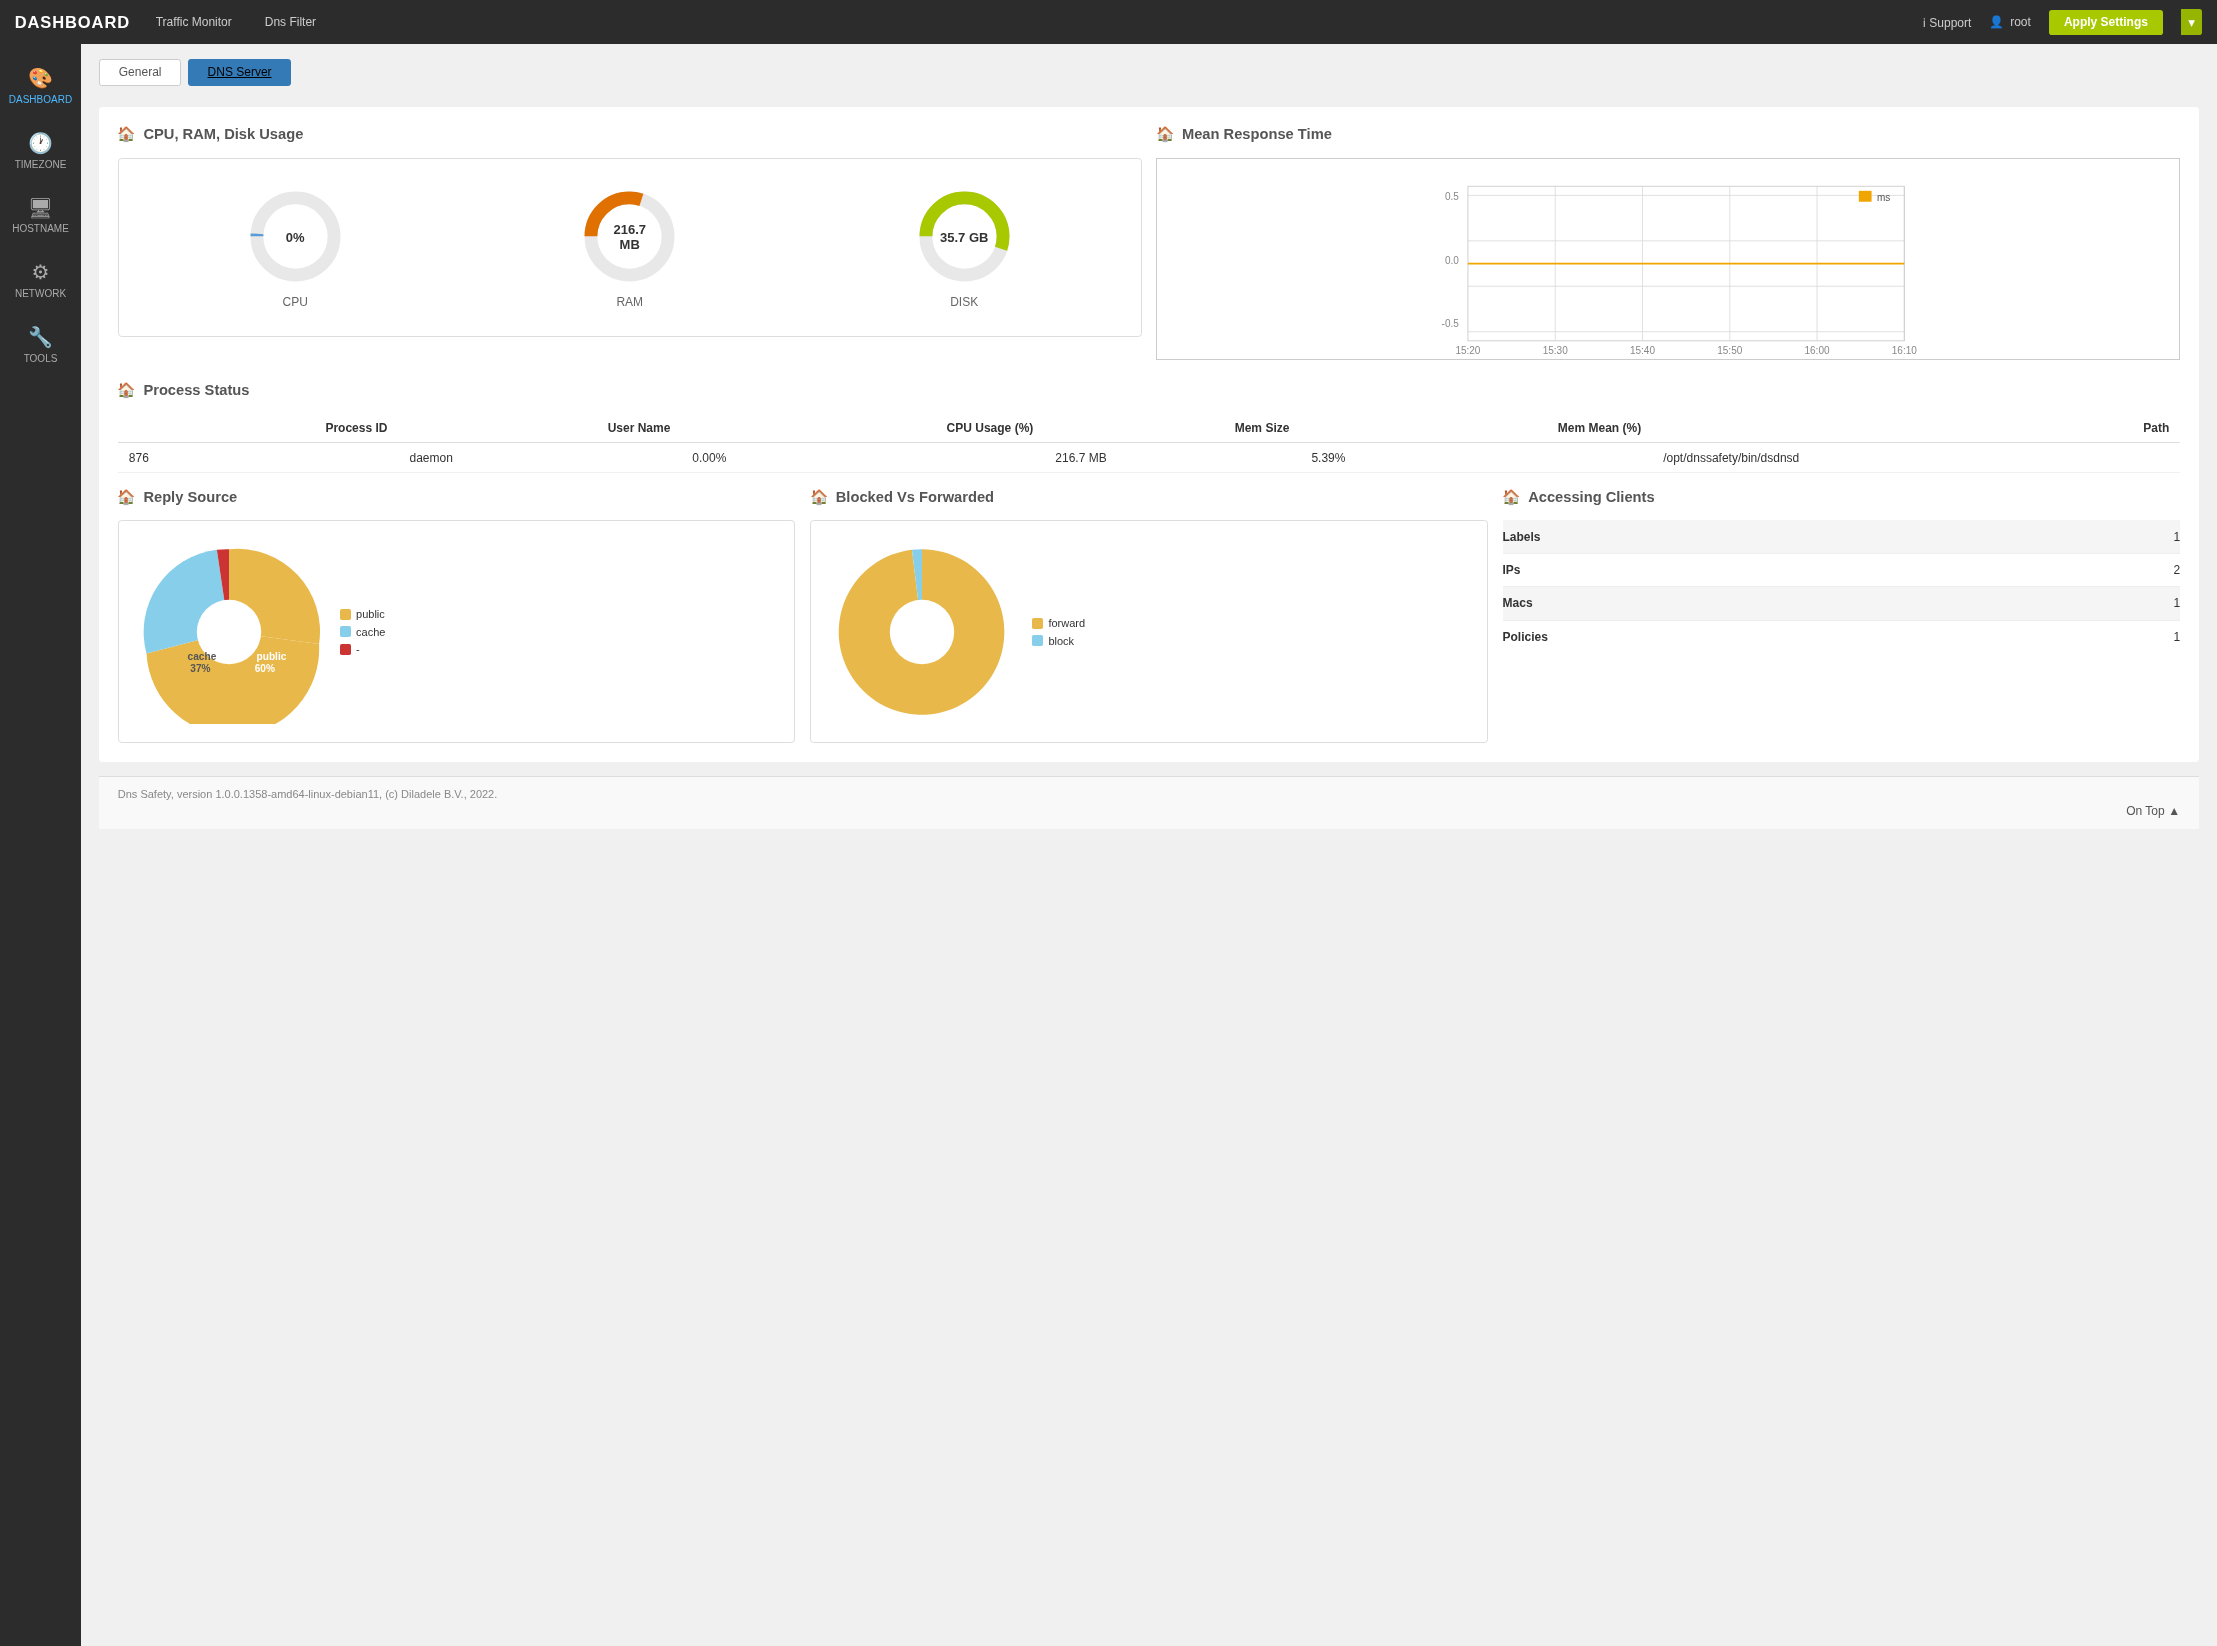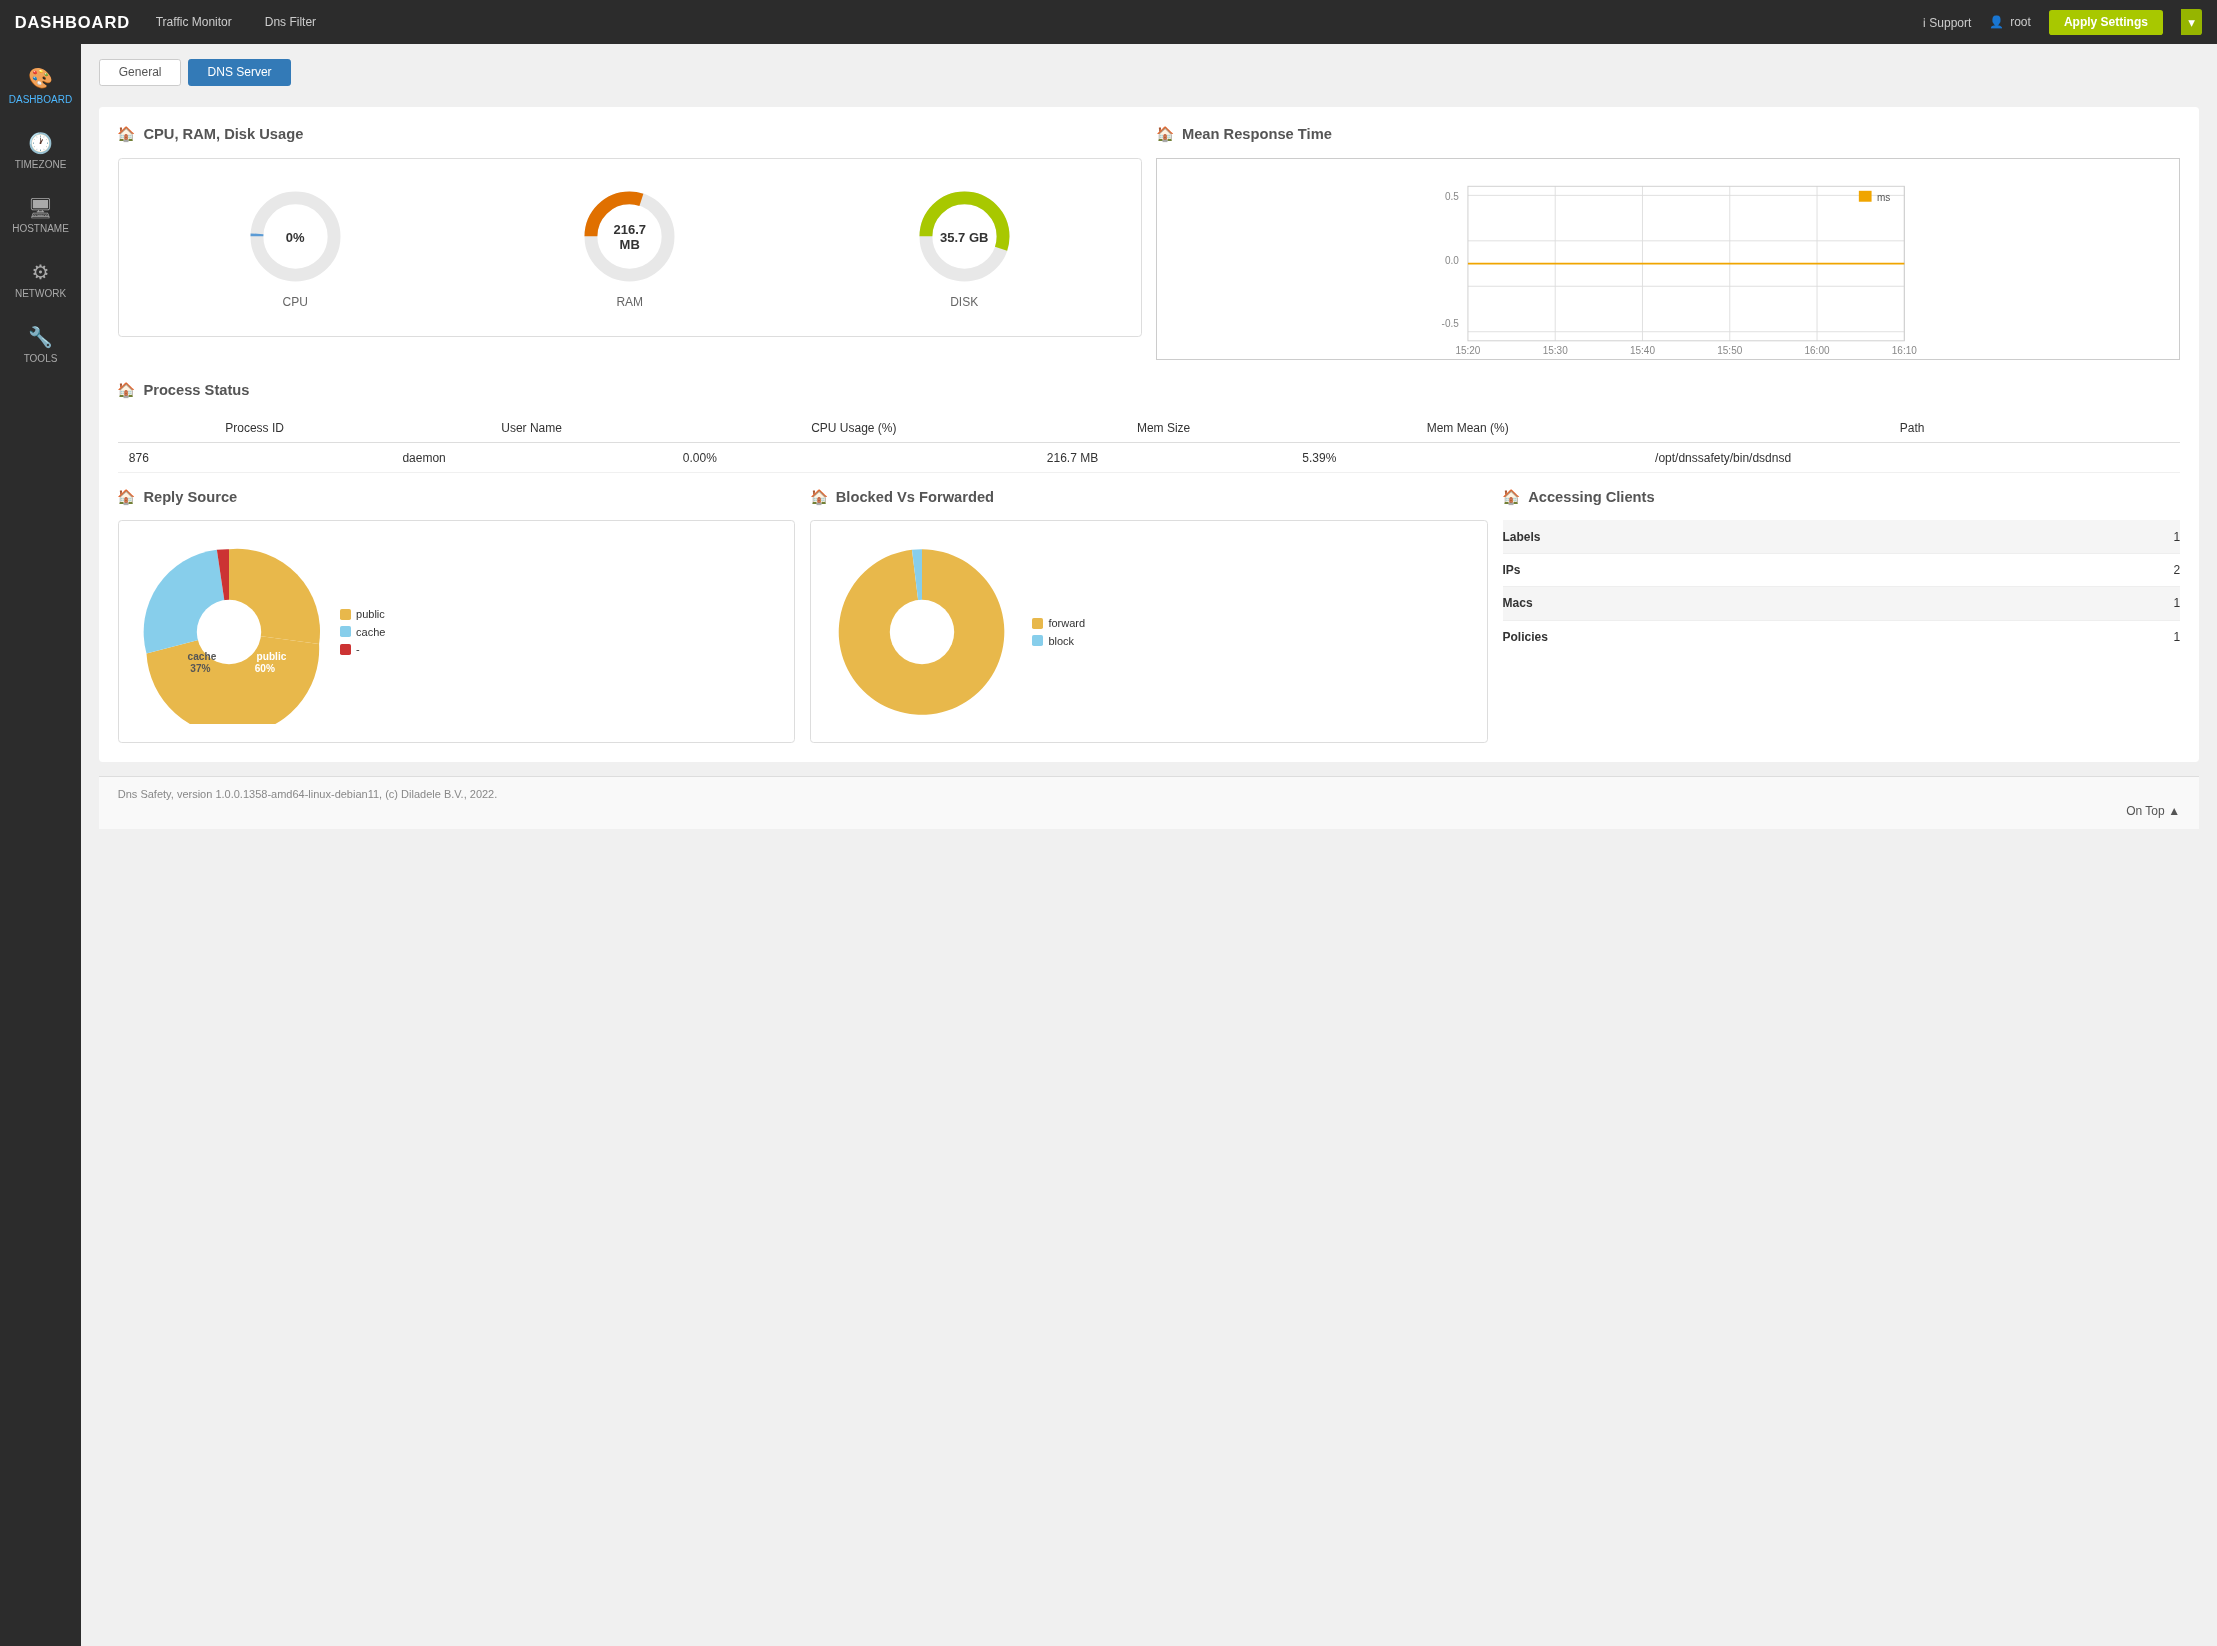--- a/index.html
+++ b/index.html
@@ -77,22 +77,23 @@
       padding: 5.5px 18.4px;
       border: 0.9px solid #ccc;
       background: #fff;
       cursor: pointer;
       border-radius: 2.8px;
       font-size: 12px;
       color: #555;
     }
     .tab-btn.active {
       background: #337ab7;
-      color: #ffffff;
+      color: #000000;
       border-color: #337ab7;
+      text-decoration: underline;
     }
 
     
     .card {
       background: #fff;
       border-radius: 3.7px;
       padding: 18.4px;
       margin-bottom: 14.7px;
     }
     .section-title {
@@ -127,23 +128,23 @@
       text-align: center;
     }
 
     
     .chart-container { position: relative; }
     .chart-area { border: 0.9px solid #ccc; background: #fff; }
 
     
     .process-table { width: 100%; border-collapse: collapse; }
     .process-table th {
-      text-align: center;
+      text-align: right;
       padding: 7.3px 11px;
-      font-weight: normal;
+      font-weight: bold;
       font-size: 12px;
       border-bottom: 0.9px solid #ddd;
     }
     .process-table td {
       padding: 7.3px 11px;
       font-size: 12px;
       border-bottom: 0.9px solid #f0f0f0;
     }
 
     

